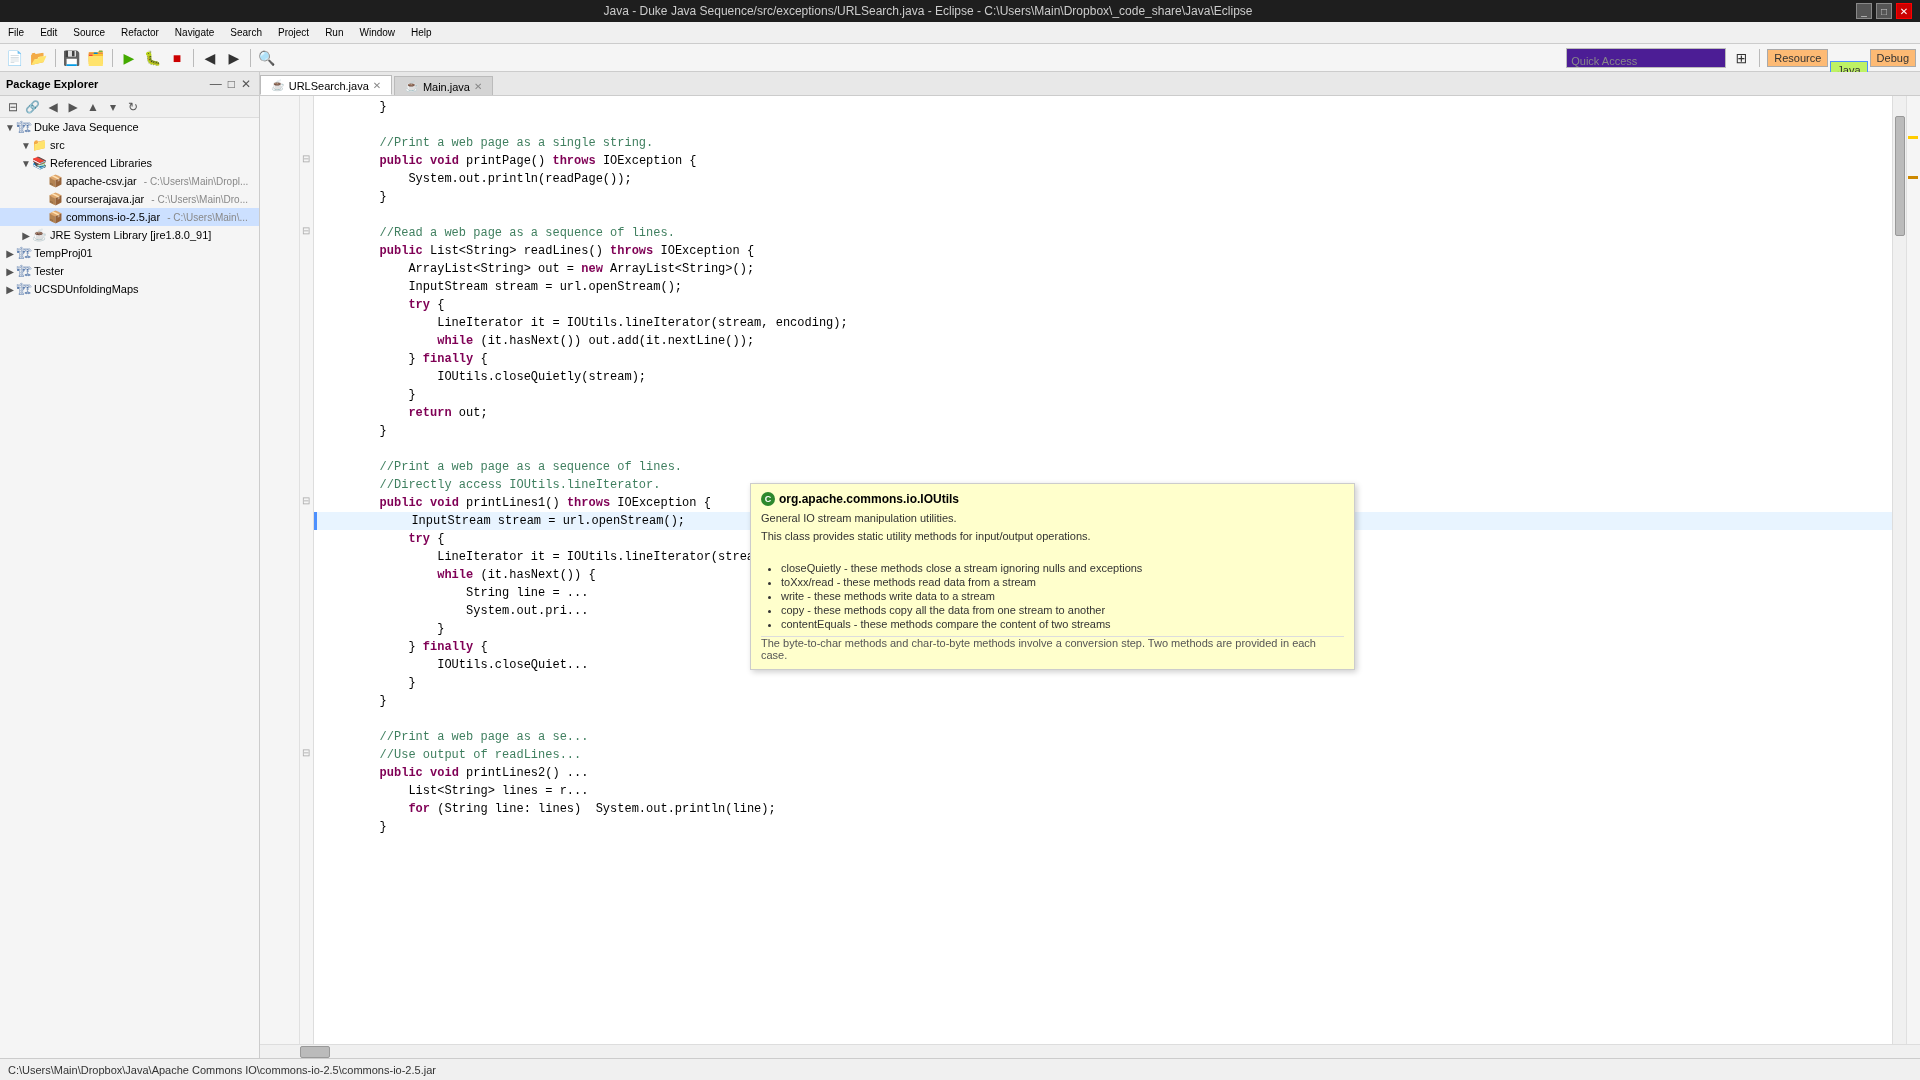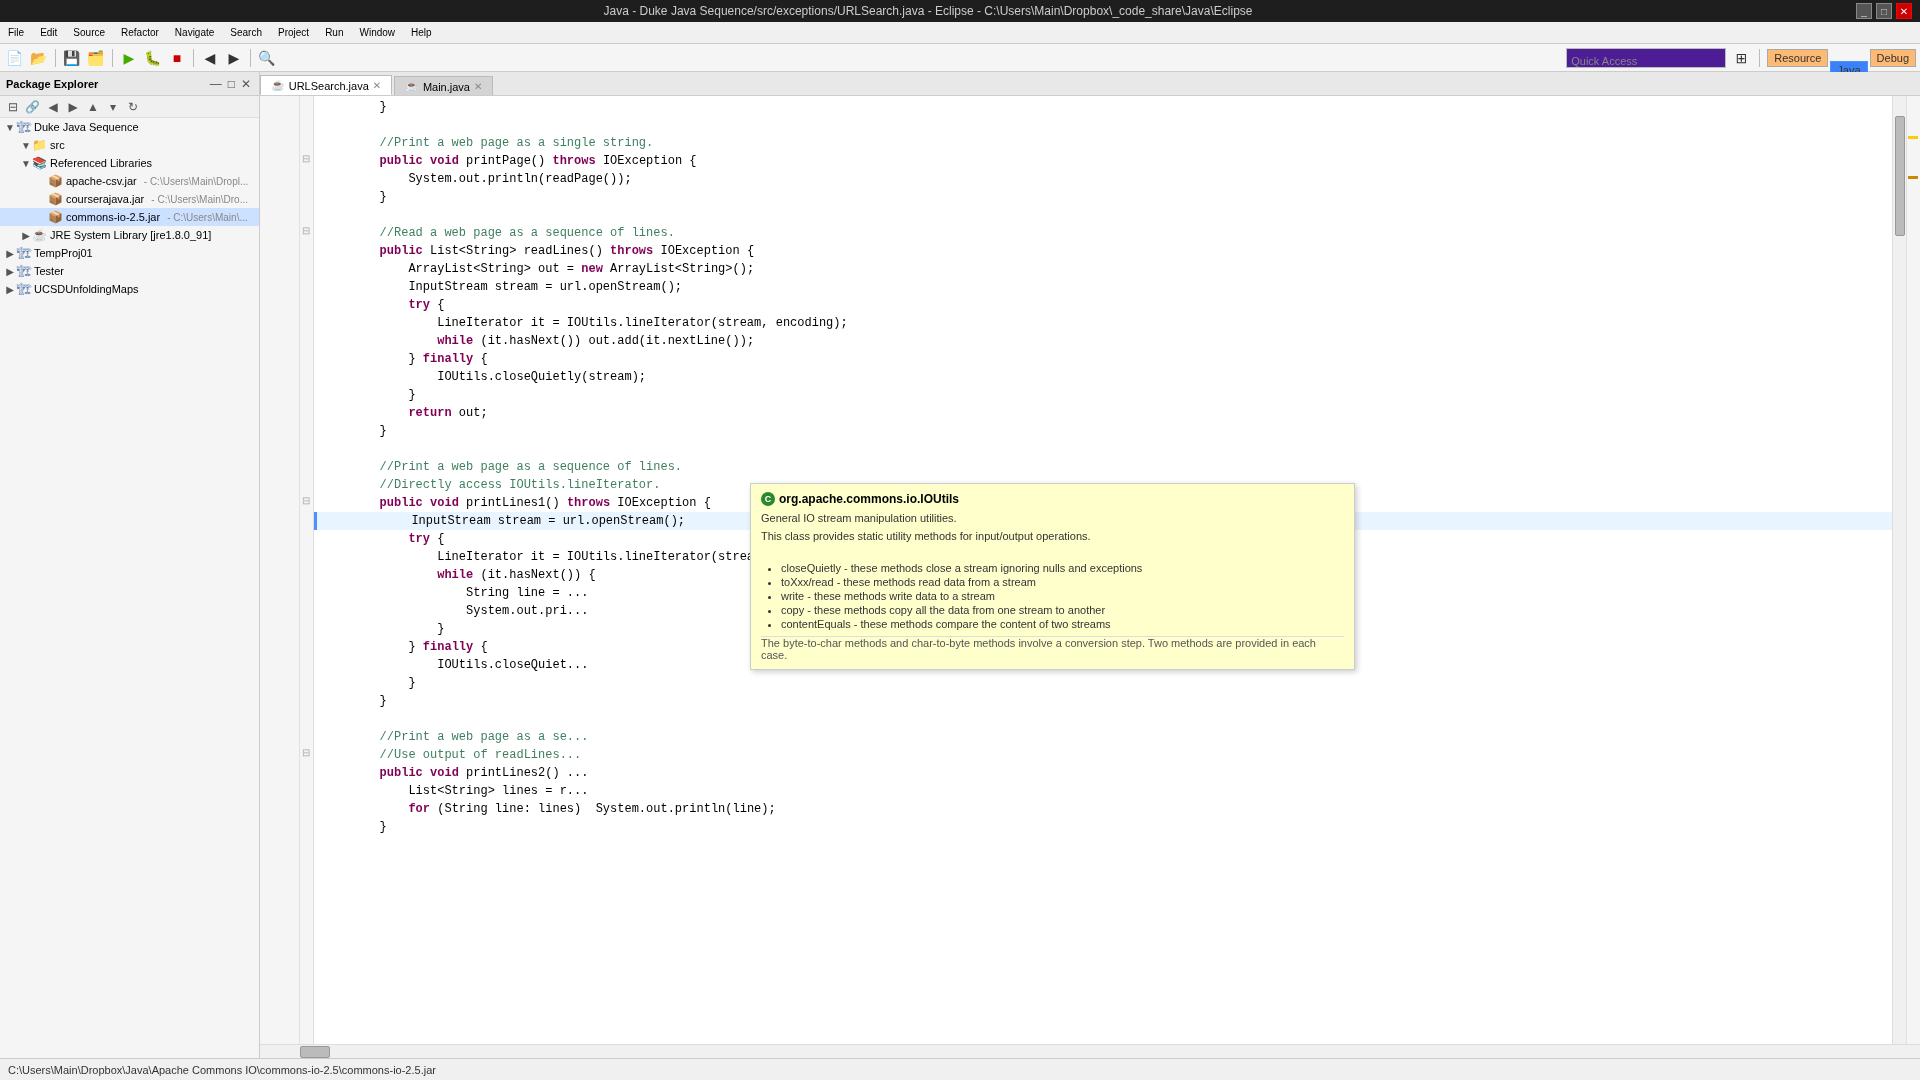--- a/index.html
+++ b/index.html
@@ -65,21 +65,21 @@
     }
     .perspective-btns { display: flex; align-items: center; gap: 2px; }
     .persp-btn {
       padding: 2px 6px;
       background: #fdba74;
       border: 1px solid #aaa;
       font-size: 11px;
       cursor: pointer;
       color: #333;
     }
-    .persp-btn.active { background: #3b82f6; border-color: #4d90fe; margin-top: 24px; }
+    .persp-btn.active { background: #bef264; border-color: #4d90fe; margin-top: 24px; }
 
     
     #main-layout {
       display: flex;
       height: calc(1080px - 22px - 22px - 28px - 22px);
     }
 
     
     #sidebar {
       width: 260px;

